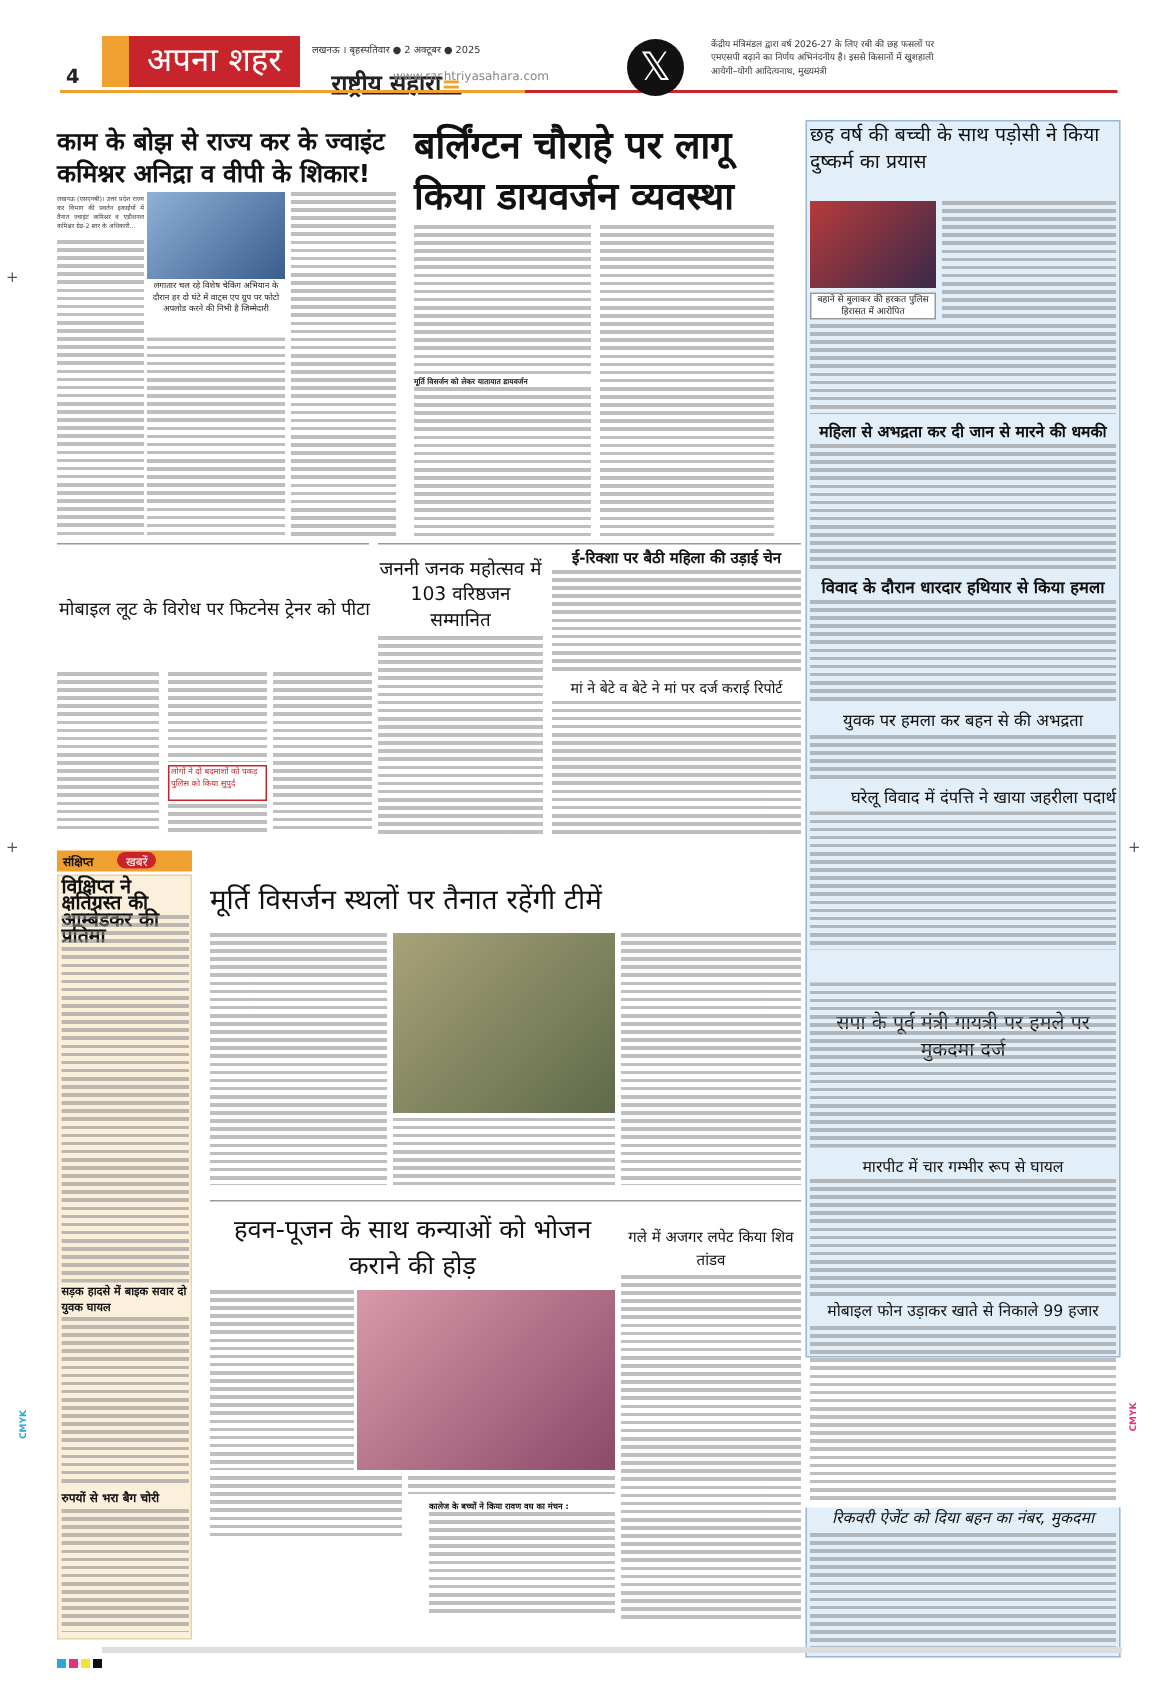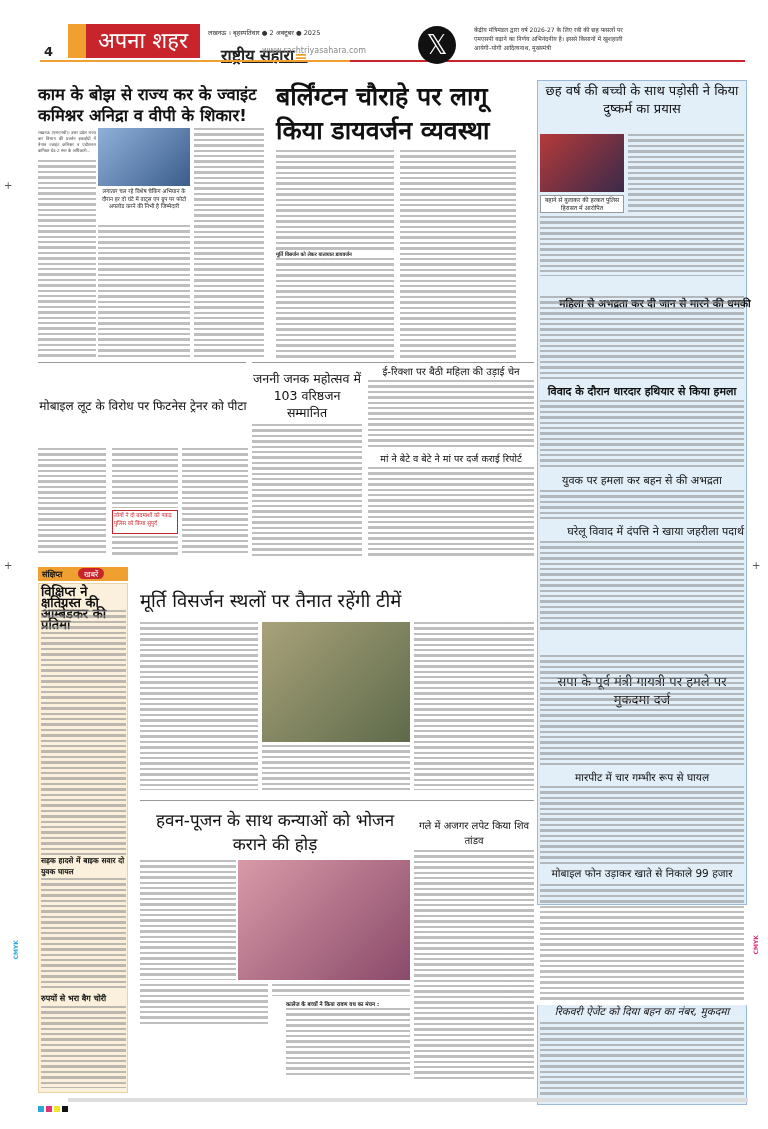--- a/index.html
+++ b/index.html
@@ -51,27 +51,27 @@
 <div class="abs cap" style="left:98px;top:188px;width:92px;font-size:5.5px;line-height:7.5px;">लगातार चल रहे विशेष चेकिंग अभियान के दौरान हर दो घंटे में वाट्स एप ग्रुप पर फोटो अपलोड करने की निभी है जिम्मेदारी</div>
 <div class="abs txt-lines" style="left:194px;top:128px;width:70px;height:232px;"></div>
 <div class="abs txt-lines" style="left:98px;top:225px;width:92px;height:135px;"></div>
 
 <div class="abs hl" style="left:276px;top:80px;width:240px;font-size:25px;line-height:34px;font-weight:bold;">बर्लिंग्टन चौराहे पर लागू किया डायवर्जन व्यवस्था</div>
 <div class="abs txt-lines" style="left:276px;top:150px;width:118px;height:210px;"></div>
 <div class="abs txt-lines" style="left:400px;top:150px;width:116px;height:210px;"></div>
 <div class="abs" style="left:276px;top:251px;width:118px;font-size:5px;font-weight:bold;background:#fff;">मूर्ति विसर्जन को लेकर यातायात डायवर्जन</div>
 
 <div class="abs box-blue" style="left:537px;top:80px;width:210px;height:825px;"></div>
-<div class="abs hl" style="left:540px;top:82px;width:204px;font-size:13px;line-height:18px;text-align:center;font-weight:normal;">छह वर्ष की बच्ची के साथ पड़ोसी ने किया दुष्कर्म का प्रयास</div>
+<div class="abs hl" style="left:540px;top:82px;width:204px;font-size:13px;line-height:18px;font-weight:normal;">छह वर्ष की बच्ची के साथ पड़ोसी ने किया दुष्कर्म का प्रयास</div>
 <div class="abs photo" style="left:540px;top:134px;width:84px;height:58px;background:linear-gradient(135deg,#b53a3a,#3a2a4a);"></div>
 <div class="abs cap" style="left:540px;top:195px;width:84px;background:#fff;border:1px solid #999;">बहाने से बुलाकर की हरकत पुलिस हिरासत में आरोपित</div>
 <div class="abs txt-lines" style="left:628px;top:134px;width:116px;height:80px;"></div>
 <div class="abs txt-lines" style="left:540px;top:216px;width:204px;height:60px;"></div>
 
-<div class="abs sub-hl" style="left:540px;top:296px;width:204px;margin-left:13px;">महिला से अभद्रता कर दी जान से मारने की धमकी</div>
+<div class="abs sub-hl" style="left:540px;top:280px;width:204px;">महिला से अभद्रता कर दी जान से मारने की धमकी</div>
 <div class="abs txt-lines" style="left:540px;top:296px;width:204px;height:86px;"></div>
 <div class="abs sub-hl" style="left:540px;top:383px;width:204px;font-size:11px;">विवाद के दौरान धारदार हथियार से किया हमला</div>
 <div class="abs txt-lines" style="left:540px;top:400px;width:204px;height:70px;"></div>
 <div class="abs sub-hl" style="left:540px;top:472px;width:204px;font-size:11px;font-weight:normal;">युवक पर हमला कर बहन से की अभद्रता</div>
 <div class="abs txt-lines" style="left:540px;top:490px;width:204px;height:32px;"></div>
 <div class="abs sub-hl" style="left:540px;top:523px;width:204px;font-size:11px;font-weight:normal;text-align:right;">घरेलू विवाद में दंपत्ति ने खाया जहरीला पदार्थ</div>
 <div class="abs txt-lines" style="left:540px;top:541px;width:204px;height:92px;"></div>
 <div class="abs sub-hl" style="left:540px;top:672px;width:204px;font-size:13px;font-weight:normal;">सपा के पूर्व मंत्री गायत्री पर हमले पर मुकदमा दर्ज</div>
 <div class="abs txt-lines" style="left:540px;top:655px;width:204px;height:110px;"></div>
 <div class="abs sub-hl" style="left:540px;top:770px;width:204px;font-size:10.5px;font-weight:normal;">मारपीट में चार गम्भीर रूप से घायल</div>
@@ -86,21 +86,21 @@
 <div class="abs hr" style="left:252px;top:362px;width:282px;"></div>
 <div class="abs sub-hl" style="left:38px;top:395px;width:210px;font-size:12px;line-height:22px;font-weight:normal;">मोबाइल लूट के विरोध पर फिटनेस ट्रेनर को पीटा</div>
 <div class="abs txt-lines" style="left:38px;top:448px;width:68px;height:108px;"></div>
 <div class="abs txt-lines" style="left:112px;top:448px;width:66px;height:60px;"></div>
 <div class="abs" style="left:112px;top:510px;width:66px;height:24px;border:1px solid #c8242c;font-size:5.5px;line-height:7.5px;padding:1px;color:#c8242c;">लोगों ने दो बदमाशों को पकड़ पुलिस को किया सुपुर्द</div>
 <div class="abs txt-lines" style="left:112px;top:536px;width:66px;height:20px;"></div>
 <div class="abs txt-lines" style="left:182px;top:448px;width:66px;height:108px;"></div>
 
 <div class="abs sub-hl" style="left:252px;top:370px;width:110px;font-size:12.5px;line-height:17px;font-weight:normal;">जननी जनक महोत्सव में 103 वरिष्ठजन सम्मानित</div>
 <div class="abs txt-lines" style="left:252px;top:424px;width:110px;height:134px;"></div>
-<div class="abs sub-hl" style="left:368px;top:364px;width:166px;font-size:10px;font-weight:normal;">ई-रिक्शा पर बैठी महिला की उड़ाई चेन</div>
+<div class="abs sub-hl" style="left:368px;top:364px;width:166px;font-size:10px;font-weight:bold;">ई-रिक्शा पर बैठी महिला की उड़ाई चेन</div>
 <div class="abs txt-lines" style="left:368px;top:380px;width:166px;height:70px;"></div>
 <div class="abs sub-hl" style="left:368px;top:452px;width:166px;font-size:9.5px;font-weight:normal;">मां ने बेटे व बेटे ने मां पर दर्ज कराई रिपोर्ट</div>
 <div class="abs txt-lines" style="left:368px;top:467px;width:166px;height:91px;"></div>
 
 <div class="abs" style="left:38px;top:567px;width:90px;height:14px;background:#f0a030;">
   <span style="position:absolute;left:4px;top:1px;font-size:8px;font-weight:bold;color:#111;">संक्षिप्त</span>
   <span style="position:absolute;left:40px;top:1px;background:#c8242c;color:#fff;font-size:8px;padding:0 6px;border-radius:6px;">खबरें</span>
 </div>
 <div class="abs box-cream" style="left:38px;top:583px;width:90px;height:510px;"></div>
 <div class="abs hl" style="left:41px;top:586px;width:86px;font-size:13px;line-height:11px;font-weight:bold;">विक्षिप्त ने क्षतिग्रस्त की आम्बेडकर की प्रतिमा</div>

